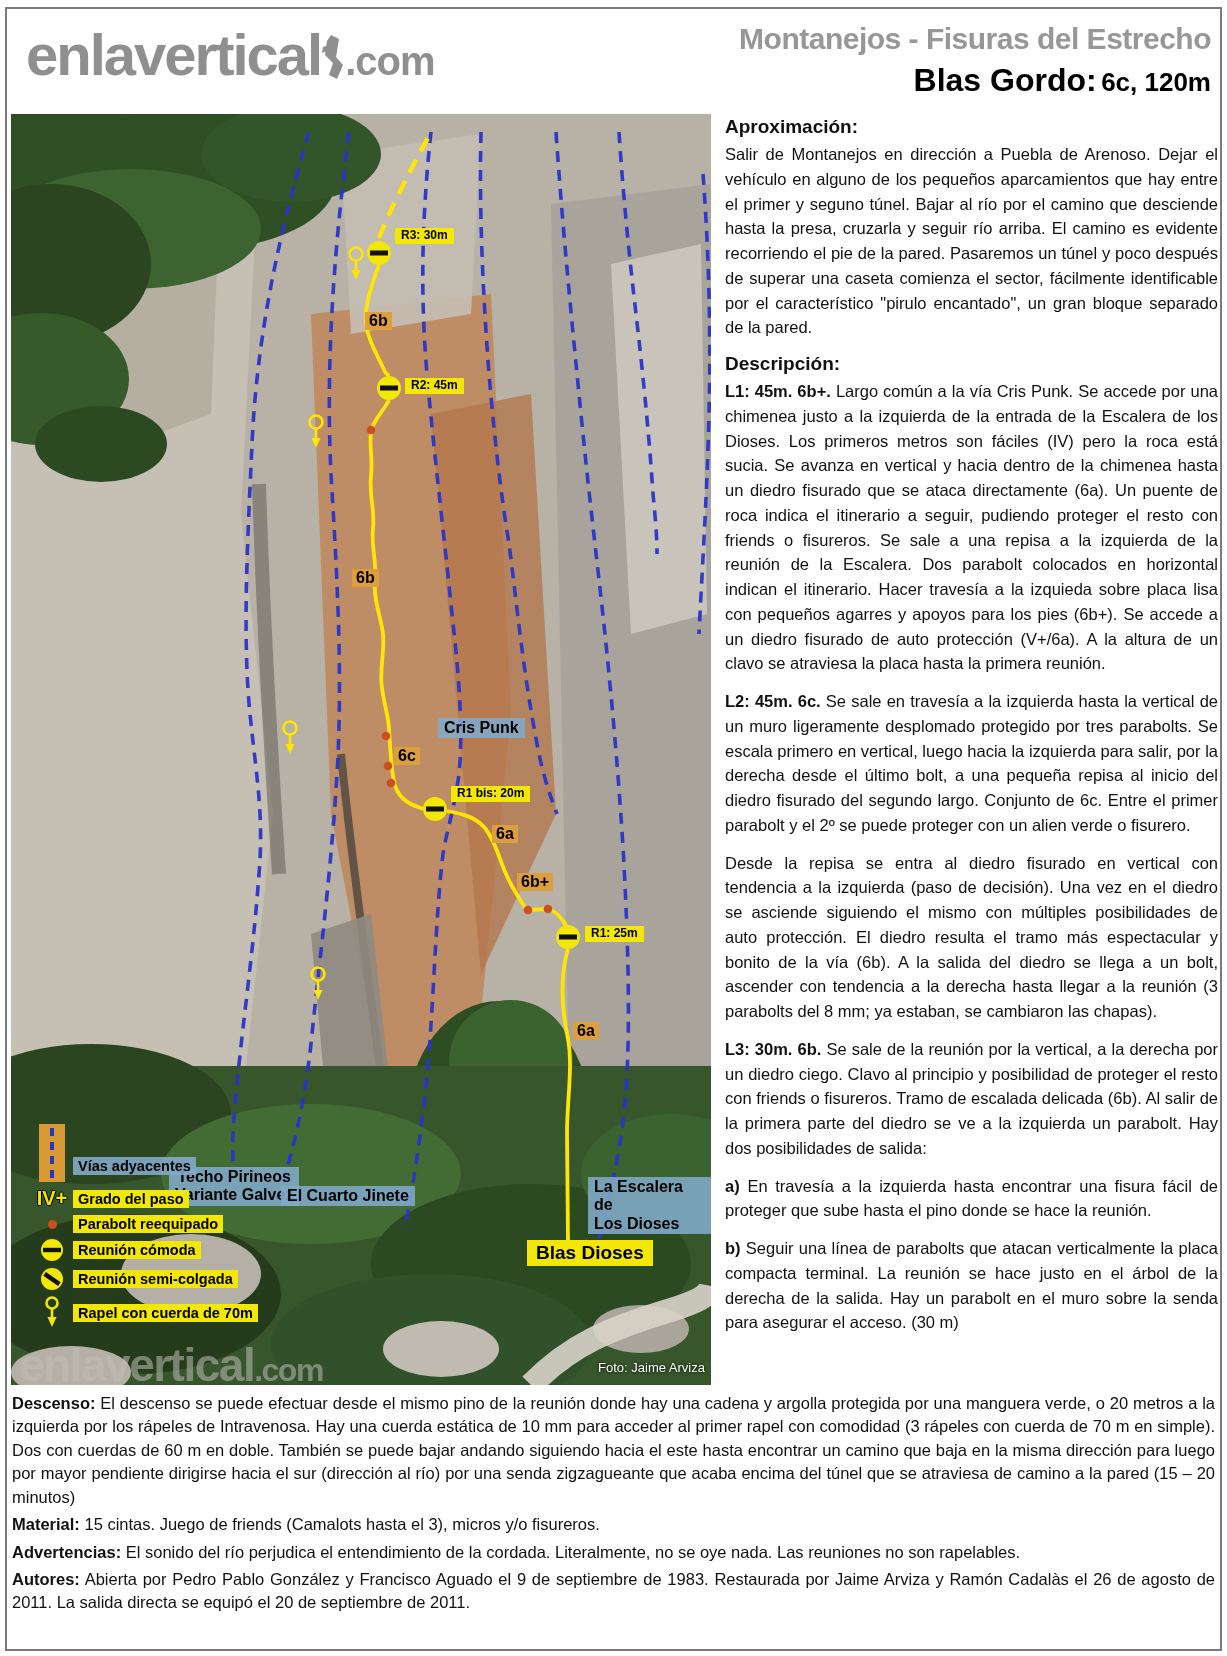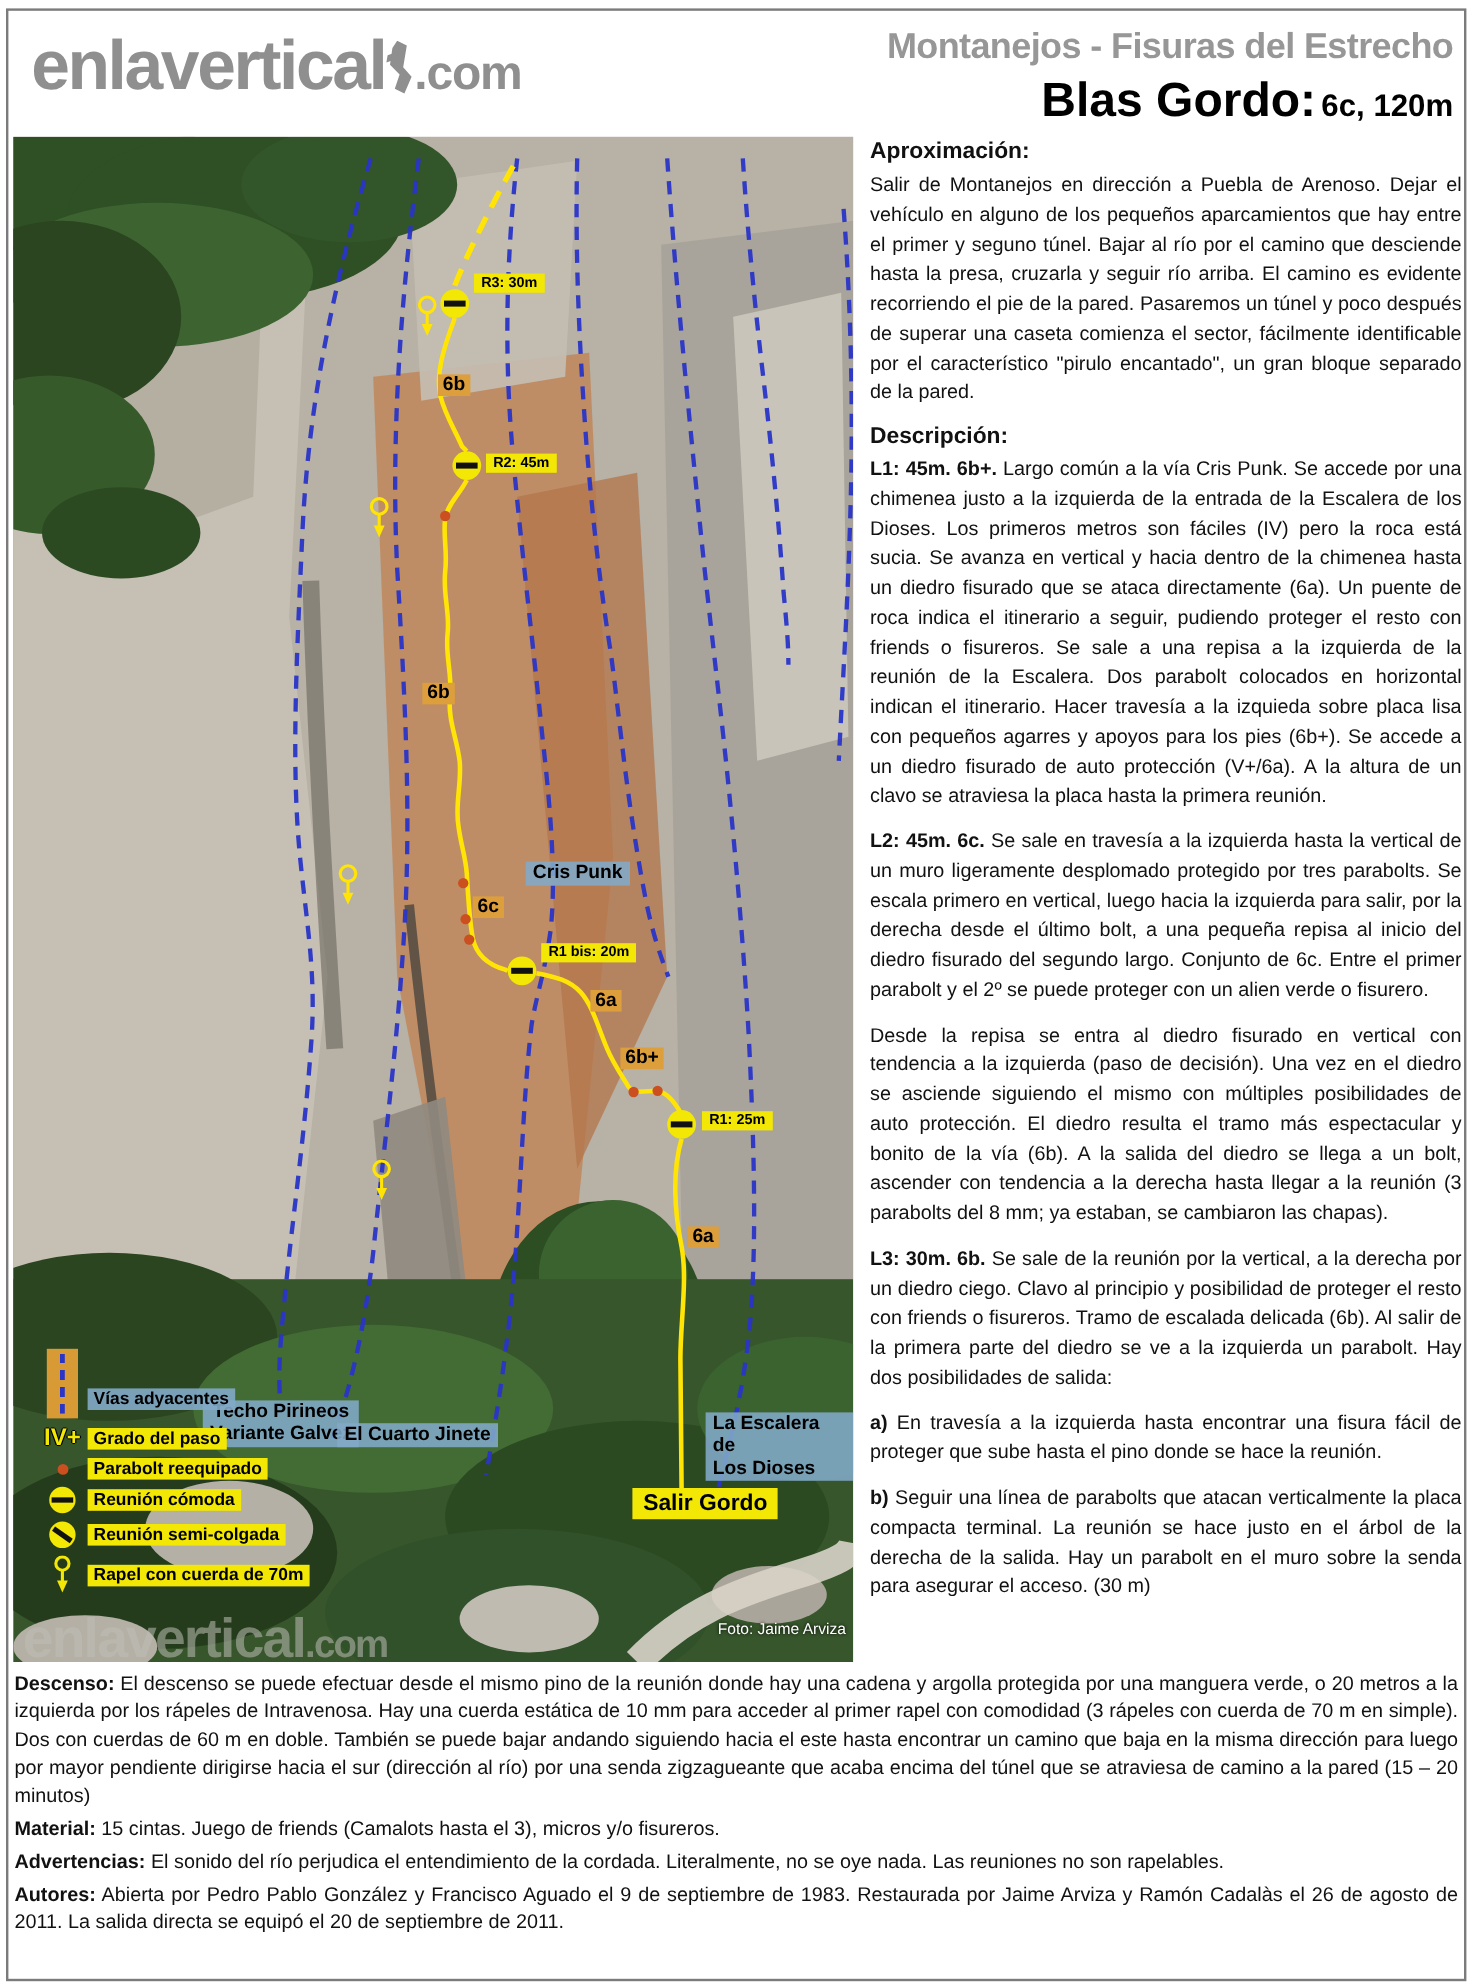--- a/index.html
+++ b/index.html
@@ -11,32 +11,32 @@
 
   
   .header{position:absolute;left:0;top:10px;width:1227px;height:100px;}
   .logo{position:absolute;left:26px;top:16px;color:#8f8f8f;font-weight:bold;letter-spacing:-2px;line-height:1;}
   .logo .logo-main{font-size:58px;}
   .logo .logo-tld{font-size:40px;letter-spacing:-1px;}
   .logo svg{vertical-align:-6px;margin:0 -2px 0 -4px;}
   .titles{position:absolute;right:16px;top:12px;text-align:right;}
   .page-title{font-size:30px;font-weight:bold;color:#979797;letter-spacing:-0.5px;}
   .route-line{margin-top:6px;}
-  .route-name{font-size:40px;font-weight:bold;color:#000;}
+  .route-name{font-size:32px;font-weight:bold;color:#000;}
   .route-spec{font-size:26px;font-weight:bold;color:#000;}
 
   
   .photo{position:absolute;left:11px;top:114px;width:700px;height:1271px;overflow:hidden;background:#b7b1a6;}
   .photo svg.art{position:absolute;left:0;top:0;}
   .plabel{position:absolute;white-space:nowrap;line-height:1.15;}
   .chip-anchor{background:#f2e705;color:#000;font-weight:bold;font-size:12px;padding:1px 6px;}
   .chip-grade{background:#dd9e3c;color:#000;font-weight:bold;font-size:16px;padding:0 4px;}
   .chip-sector{background:rgba(130,170,200,0.88);color:#000000;font-weight:bold;font-size:16px;padding:1px 6px;white-space:pre-line;}
   .chip-route{background:#f2e705;color:#000;font-weight:bold;font-size:19px;padding:2px 9px;}
-  .credit{position:absolute;right:6px;bottom:20px;color:#fff;font-size:13px;text-shadow:0 0 3px #000;}
+  .credit{position:absolute;right:6px;bottom:10px;color:#fff;font-size:13px;text-shadow:0 0 3px #000;}
   .watermark{position:absolute;left:8px;top:1228px;color:rgba(190,190,183,0.55);font-weight:bold;letter-spacing:-1.5px;line-height:1;}
   .watermark .wm-main{font-size:46px;}
   .watermark .wm-tld{font-size:32px;}
 
   
   .legend{position:absolute;left:20px;top:1010px;width:250px;}
   .lrow{display:flex;align-items:center;margin-bottom:5px;}
   .lsym{width:42px;display:flex;justify-content:center;align-items:center;flex:0 0 42px;}
   .chip-y{background:#f2e705;color:#000;font-weight:bold;font-size:14.5px;padding:1px 5px;white-space:nowrap;}
   .chip-b{background:rgba(130,170,200,0.9);color:#000;font-weight:bold;font-size:14.5px;padding:1px 5px;white-space:nowrap;}
@@ -200,21 +200,21 @@
   <div class="plabel chip-grade" style="left:481px;top:711px;">6a</div>
   <div class="plabel chip-grade" style="left:506px;top:759px;">6b+</div>
   <div class="plabel chip-grade" style="left:562px;top:908px;">6a</div>
 
   <div class="plabel chip-sector" style="left:427px;top:604px;">Cris Punk</div>
   <div class="plabel chip-sector" style="left:158px;top:1032px;text-align:center;margin-top:21px;">Techo Pirineos
 Variante Galvez</div>
   <div class="plabel chip-sector" style="left:270px;top:1072px;">El Cuarto Jinete</div>
   <div class="plabel chip-sector" style="left:577px;top:1063px;">La Escalera de
 Los Dioses</div>
-  <div class="plabel chip-route" style="left:516px;top:1126px;">Salir Gordo</div>
+  <div class="plabel chip-route" style="left:516px;top:1126px;">Blas Dioses</div>
 
   <div class="legend">
     <div class="lrow">
       <div class="lsym">
           <div class="swatch"></div>
         </div>
       <span class="chip-b" style="margin-top:26px;">Vías adyacentes</span>
     </div>
     <div class="lrow">
       <div class="lsym">

